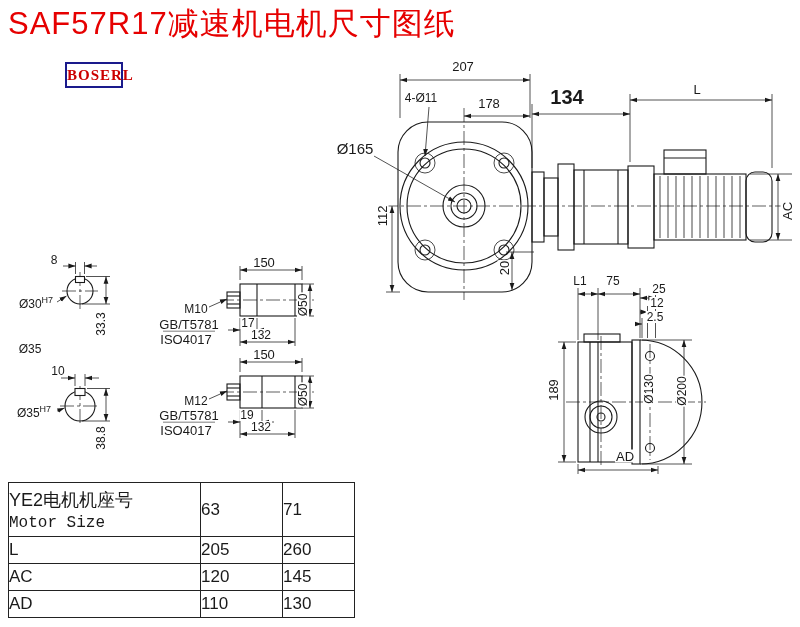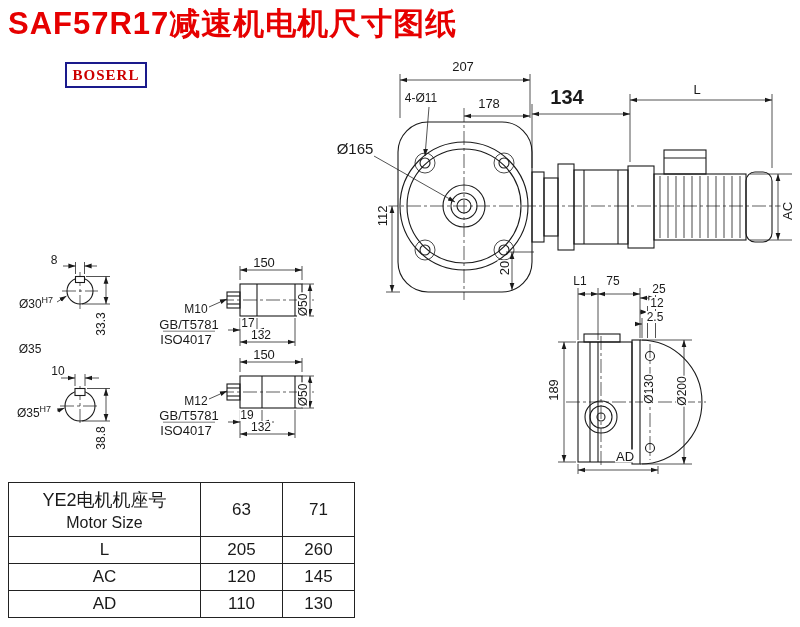--- a/index.html
+++ b/index.html
@@ -1,39 +1,39 @@
 <!DOCTYPE html>
 <html><head>
 <meta charset="utf-8">
 <style>
   *{margin:0;padding:0;box-sizing:border-box}
   html,body{background:#ffffff}
   body{width:800px;height:627px;position:relative;overflow:hidden;
        font-family:"Liberation Sans",sans-serif;color:#1a1a1a}
   .canvas{position:absolute;inset:0}
   svg{position:absolute;left:0;top:0}
-  .title{position:absolute;left:8px;top:3px;font-size:31px;font-weight:bold;
+  .title{position:absolute;left:8px;top:3px;font-size:31px;font-weight:normal;
          color:#e60000;letter-spacing:1px;white-space:nowrap}
-  .logo{position:absolute;left:65px;top:62px;width:82px;height:26px;
+  .logo{position:absolute;left:65px;top:62px;width:58px;height:26px;
         border:2px solid #1a1a8c;color:#cc0000;font-family:"Liberation Serif",serif;
-        font-weight:bold;font-size:15px;text-align:center;line-height:22px;letter-spacing:1px}
+        font-weight:bold;font-size:15px;text-align:right;line-height:22px;letter-spacing:1px}
   .dim{position:absolute;transform:translate(-50%,-50%);font-size:13px;line-height:1;
        white-space:nowrap;background:#fff;padding:0 1px}
   .rot{transform:translate(-50%,-50%) rotate(-90deg)}
   .big{font-size:20px;font-weight:600}
   .small{font-size:13px}
   .s12{font-size:12px}
   sup{font-size:9px;vertical-align:super}
   .size-table{position:absolute;left:8px;top:482px;width:346px;border-collapse:collapse;
-              table-layout:fixed;text-align:center;font-size:17px}
+              table-layout:fixed;text-align:left;font-size:17px}
   .size-table th,.size-table td{border:1.5px solid #222;font-weight:normal;height:27px;
               vertical-align:middle}
   .size-table tr.hdr th,.size-table tr.hdr td{height:54px}
   .hdr-cn{font-size:18px}
-  .hdr-en{font-family:Liberation Sans, sans-serif;font-size:16px;margin-top:2px}
+  .hdr-en{font-family:Liberation Mono, monospace;font-size:16px;margin-top:2px}
 </style>
 </head>
 <body>
 
 <div class="canvas">
 
   <svg width="800" height="627" viewBox="0 0 800 627">
     <defs>
       <marker id="ar" viewBox="0 0 10 10" refX="9.5" refY="5" markerWidth="10" markerHeight="10" orient="auto-start-reverse">
         <path d="M0,1.8 L9.5,5 L0,8.2 Z" fill="#1a1a1a"></path>

